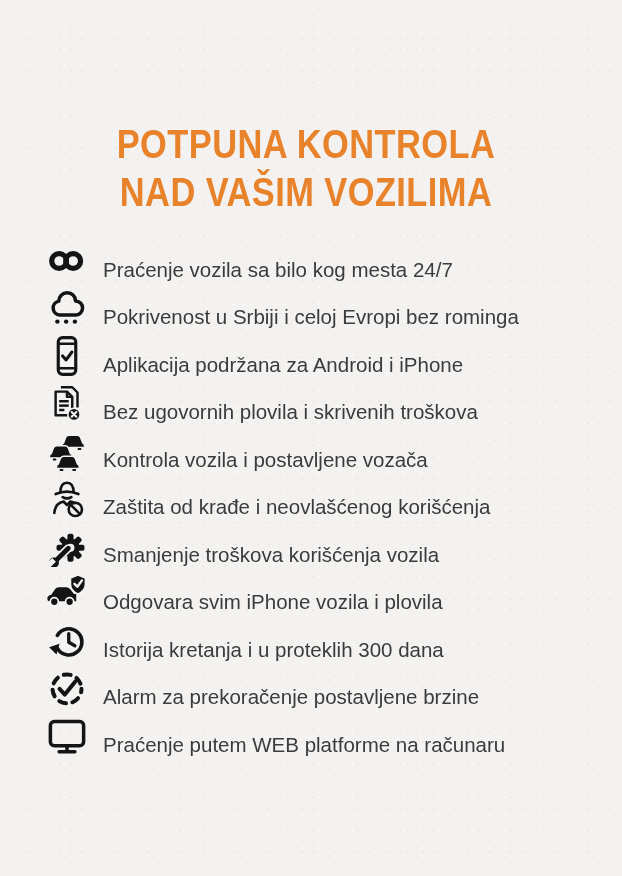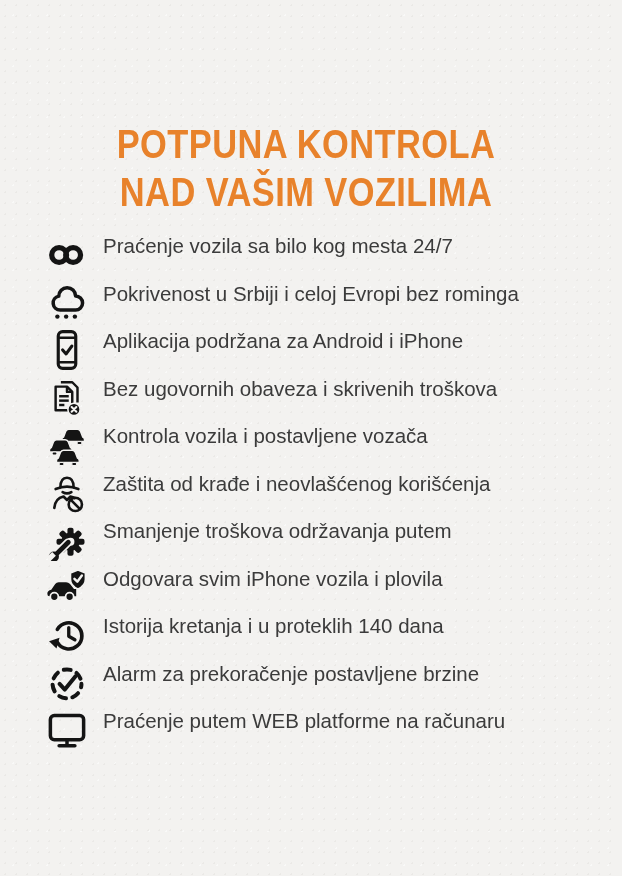--- a/index.html
+++ b/index.html
@@ -31,21 +31,21 @@
     transform:scaleX(0.84);
     transform-origin:50% 0;
   }
   .title .line{display:block;}
   .features{
     list-style:none;
     margin:18px 0 0 0;
     padding:0 0 0 40px;
   }
   .feature-row{
-    display:flex;align-items:flex-start;
+    display:flex;align-items:flex-end;
     height:47.5px;
   }
   .icon-cell{
     width:54px;min-width:54px;
     display:flex;align-items:center;justify-content:center;
   }
   .fi{width:42px;height:42px;color:var(--icon);display:block;}
   .label{
     margin-left:9px;
     font-size:20.5px;
@@ -196,21 +196,21 @@
     </span>
     <span class="label">Aplikacija podržana za Android i iPhone</span>
   </li>
 
   <li class="feature-row">
     <span class="icon-cell">
       <svg class="fi" viewBox="0 0 48 48">
             <use href="#no-contract-icon" xlink:href="#no-contract-icon"></use>
           </svg>
     </span>
-    <span class="label">Bez ugovornih obaveza i skrivenih troškova</span>
+    <span class="label">Bez ugovornih plovila i skrivenih troškova</span>
   </li>
 
   <li class="feature-row">
     <span class="icon-cell">
       <svg class="fi" viewBox="0 0 48 48">
             <use href="#fleet-cars-icon" xlink:href="#fleet-cars-icon"></use>
           </svg>
     </span>
     <span class="label">Kontrola vozila i postavljene vozača</span>
   </li>
@@ -223,39 +223,39 @@
     </span>
     <span class="label">Zaštita od krađe i neovlašćenog korišćenja</span>
   </li>
 
   <li class="feature-row">
     <span class="icon-cell">
       <svg class="fi" viewBox="0 0 48 48">
             <use href="#gear-wrench-icon" xlink:href="#gear-wrench-icon"></use>
           </svg>
     </span>
-    <span class="label">Smanjenje troškova održavanja putem</span>
+    <span class="label">Smanjenje troškova korišćenja vozila</span>
   </li>
 
   <li class="feature-row">
     <span class="icon-cell">
       <svg class="fi" viewBox="0 0 48 48">
             <use href="#car-shield-icon" xlink:href="#car-shield-icon"></use>
           </svg>
     </span>
     <span class="label">Odgovara svim iPhone vozila i plovila</span>
   </li>
 
   <li class="feature-row">
     <span class="icon-cell">
       <svg class="fi" viewBox="0 0 48 48">
             <use href="#history-clock-icon" xlink:href="#history-clock-icon"></use>
           </svg>
     </span>
-    <span class="label">Istorija kretanja i u proteklih 140 dana</span>
+    <span class="label">Istorija kretanja i u proteklih 300 dana</span>
   </li>
 
   <li class="feature-row">
     <span class="icon-cell">
       <svg class="fi" viewBox="0 0 48 48">
             <use href="#speed-alarm-icon" xlink:href="#speed-alarm-icon"></use>
           </svg>
     </span>
     <span class="label">Alarm za prekoračenje postavljene brzine</span>
   </li>

